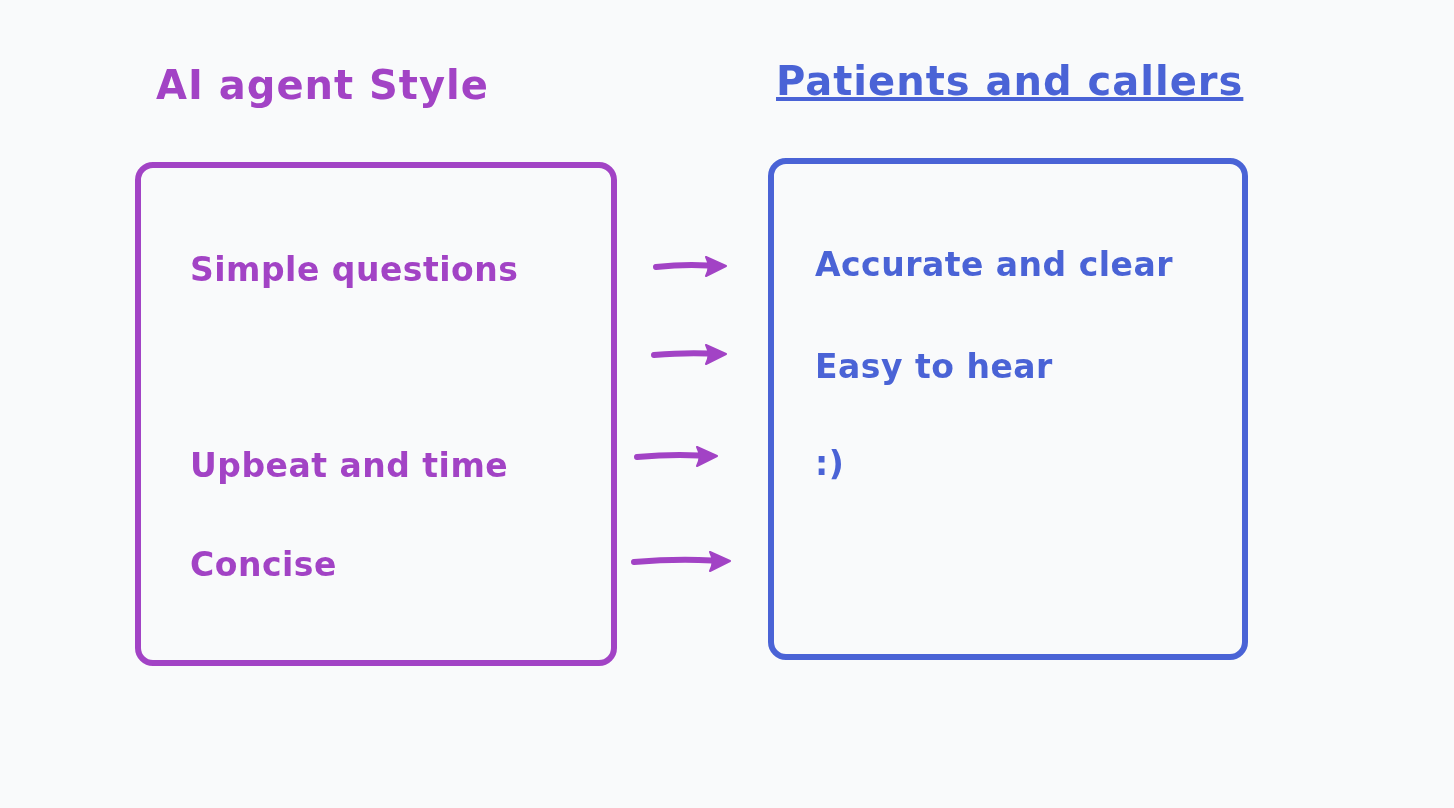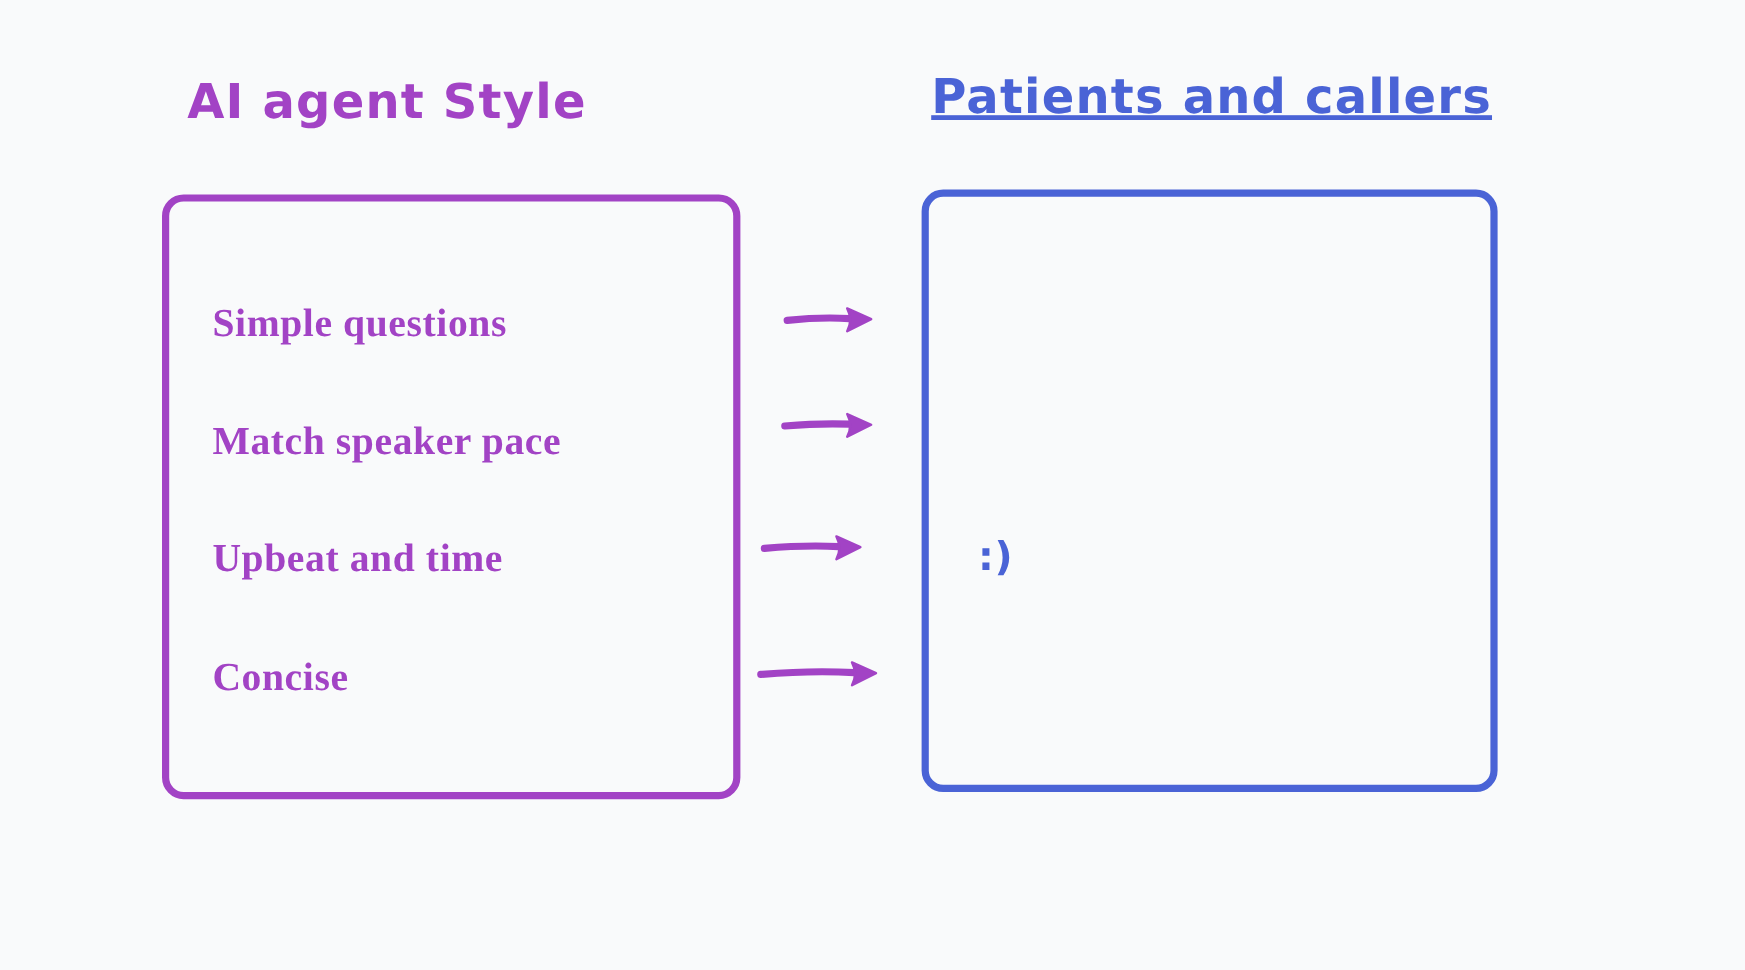--- a/index.html
+++ b/index.html
@@ -59,21 +59,21 @@
     border: 6px solid var(--blue);
   }
   .item {
     position: absolute;
     font-size: 33px;
     font-weight: 700;
     letter-spacing: 0.5px;
     line-height: 44px;
     white-space: nowrap;
   }
-  .item.purple { color: var(--purple); left: 177px; font-family: Liberation Serif, serif; }
+  .item.purple { color: var(--purple); left: 190px; }
   .item.blue   { color: var(--blue);   left: 815px; }
   .arrow {
     position: absolute;
     display: block;
   }
   .arrow .shaft {
     stroke: var(--purple);
     stroke-width: 6;
     fill: none;
     stroke-linecap: round;
@@ -91,24 +91,25 @@
 <div class="canvas">
 
   <div class="title left-title">AI agent Style</div>
 
   <div class="title right-title">Patients and callers</div>
 
   <div class="box left-box"></div>
   <div class="box right-box"></div>
 
   <div class="item purple" style="top:248px">Simple questions</div>
-  <div class="item purple" style="top:346px">Match speaker pace</div>
   <div class="item purple" style="top:444px">Upbeat and time</div>
   <div class="item purple" style="top:543px">Concise</div>
 
+  <div class="item blue" style="top:243px">Accurate and clear</div>
+  <div class="item blue" style="top:345px">Easy to hear</div>
   <div class="item blue" style="top:442px">:)</div>
 
   <svg class="arrow" style="left:652px; top:252px" width="78" height="28" viewBox="0 0 78 28">
     <path class="shaft" d="M4 15 Q 32 12 56 13.5"></path>
     <path class="head" d="M54 5 L74 14 L54 24 Q 59 14.5 54 5 Z"></path>
   </svg>
 
   <svg class="arrow" style="left:650px; top:340px" width="80" height="28" viewBox="0 0 80 28">
     <path class="shaft" d="M4 15 Q 34 12.5 58 13.5"></path>
     <path class="head" d="M56 5 L76 14 L56 24 Q 61 14.5 56 5 Z"></path>

